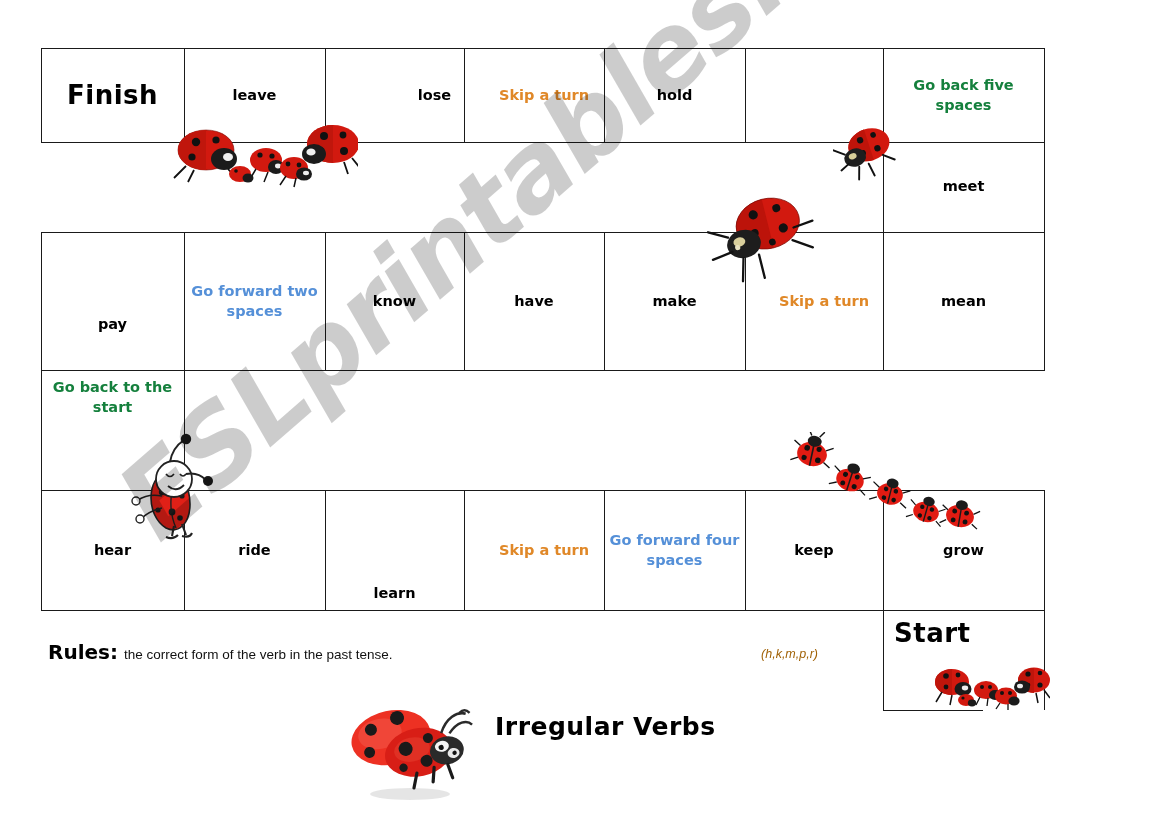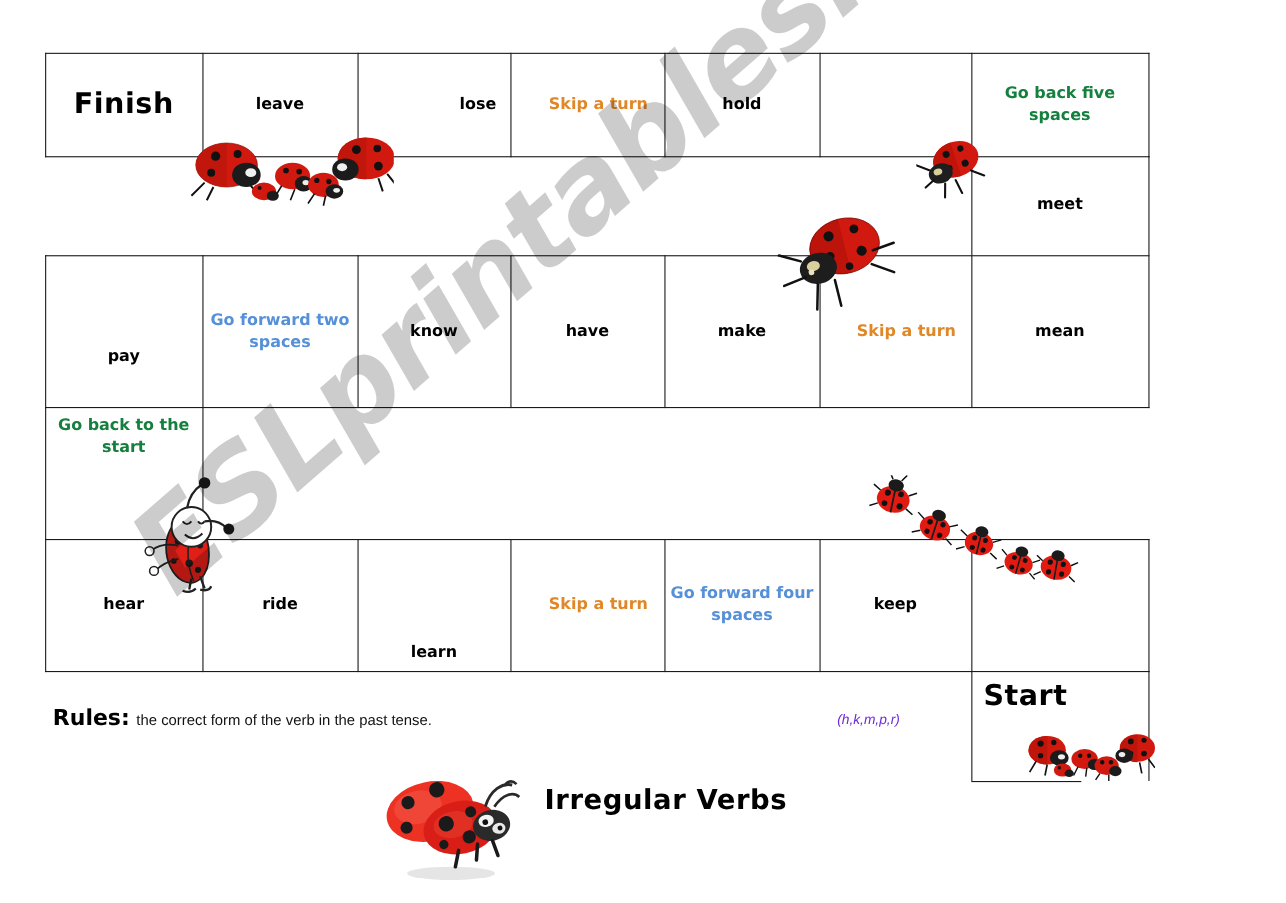--- a/index.html
+++ b/index.html
@@ -110,21 +110,21 @@
     display: block;
     padding-left: 46px;
     position: relative;
   }
   #rules-hint {
     position: absolute;
     right: -10px;
     top: 0;
     font-style: italic;
     font-size: 12.5px;
-    color: #6d28d9;
+    color: #a16207;
   }
 
   #title-text {
     position: absolute;
     left: 495px;
     top: 712px;
     font-family: "DejaVu Sans", sans-serif;
     font-weight: bold;
     font-size: 25px;
     color: #000;
@@ -240,20 +240,23 @@
     <span class="lbl">learn</span>
     </div>
   <div class="cell action-orange" style="left:464px; top:490px; width:140px; height:121px;">
     <span class="lbl">Skip a turn</span>
     </div>
   <div class="cell action-blue" style="left:604px; top:490px; width:141px; height:121px;">
     <span class="lbl">Go forward four spaces</span>
     </div>
   <div class="cell" style="left:745px; top:490px; width:138px; height:121px;">
     <span class="lbl">keep</span>
+    </div>
+  <div class="cell" style="left:883px; top:490px; width:161px; height:121px;">
+    <span class="lbl">grow</span>
     </div>
 
   <div class="vline" style="left:883px;  top:610px; height:100px;"></div>
   <div class="vline" style="left:1044px; top:610px; height:100px;"></div>
   <div class="hline" style="left:883px; top:710px; width:100px;"></div>
   <div class="cell big" style="left:890px; top:612px; width:120px; height:44px; justify-content:flex-start;">
     <span class="lbl">Start</span>
     </div>
 </div>
 

